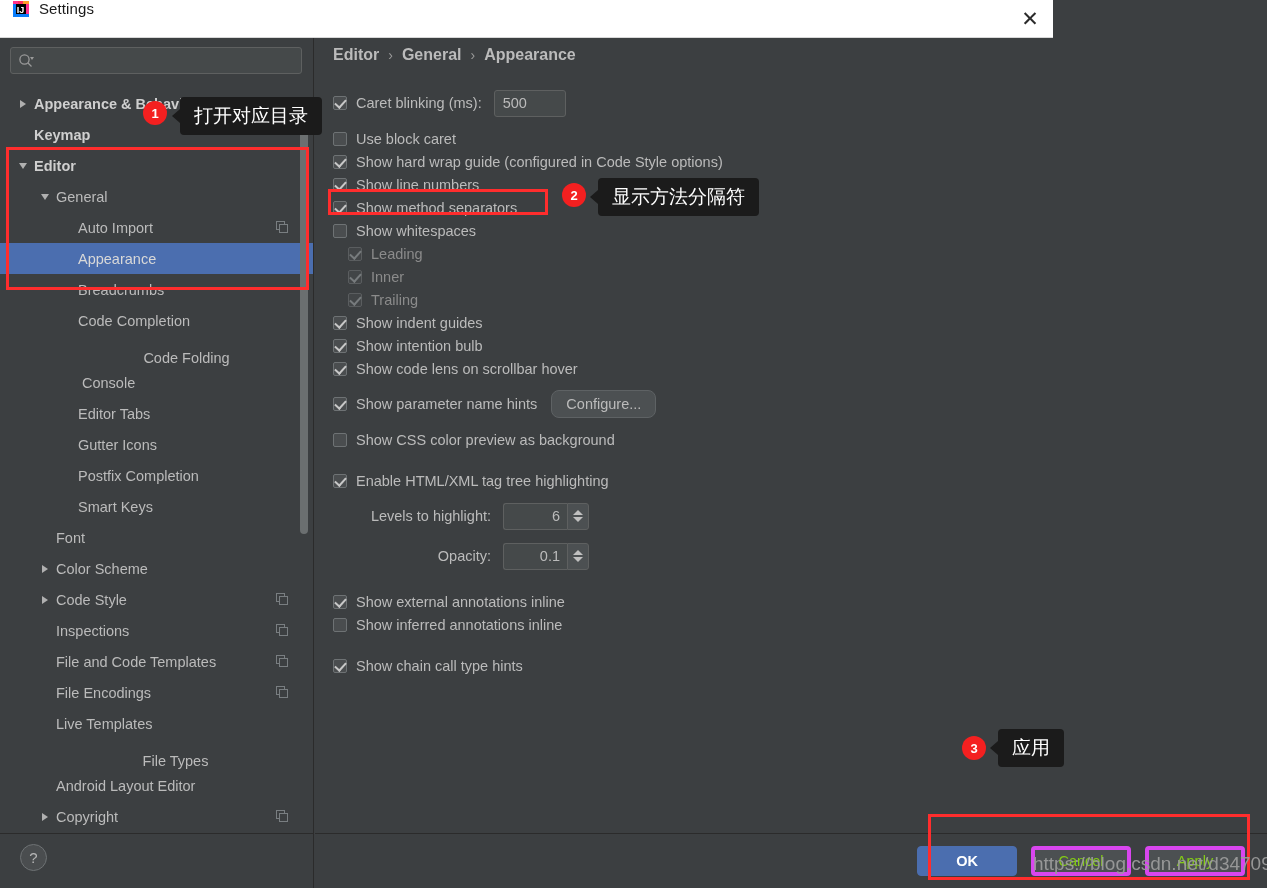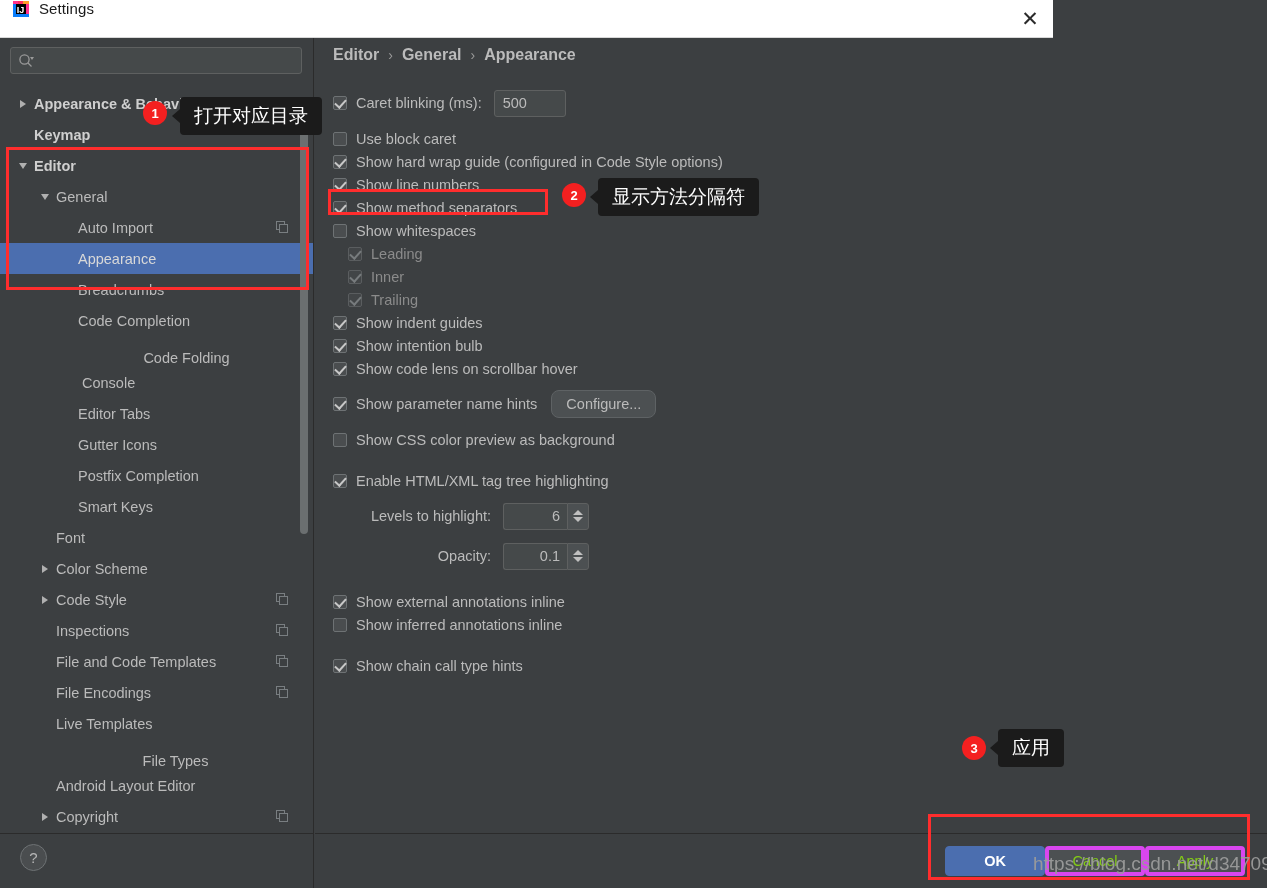--- a/index.html
+++ b/index.html
@@ -156,21 +156,21 @@
   }
   .spin-arrows span{ display:block; width:0; height:0; }
   .spin-up{ border-left:5px solid transparent; border-right:5px solid transparent; border-bottom:5px solid #c0c0c0; }
   .spin-down{ border-left:5px solid transparent; border-right:5px solid transparent; border-top:5px solid #c0c0c0; }
 
   
   .btnbar{
     position:absolute; left:315px; top:795px; width:952px; height:55px;
     background:#3c3f41; border-top:1px solid #2b2b2b;
     display:flex; align-items:center; justify-content:flex-end;
-    padding-right:22px; 
+    padding-right:22px; gap:14px;
   }
   .dlg-btn{
     width:100px; height:30px; border-radius:4px; font-size:14.5px;
     display:flex; align-items:center; justify-content:center; cursor:default;
     background:#4c5052; border:4px solid #d946ef; color:#84cc16;
   }
   .dlg-btn.primary{
     background:#4b6eaf; border:1px solid #4b6eaf; color:#ffffff; font-weight:bold;
   }
 

